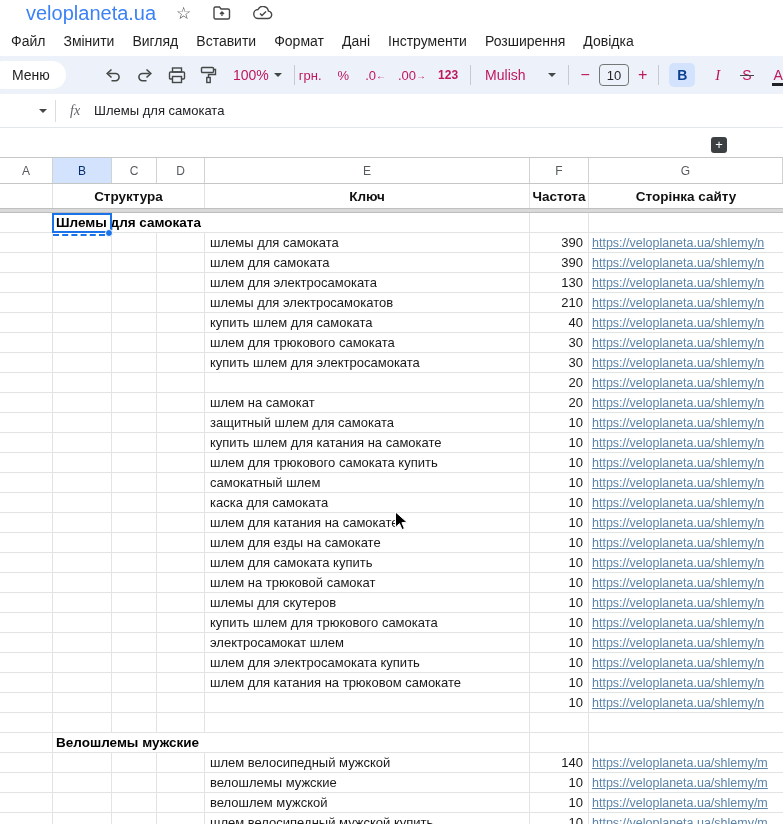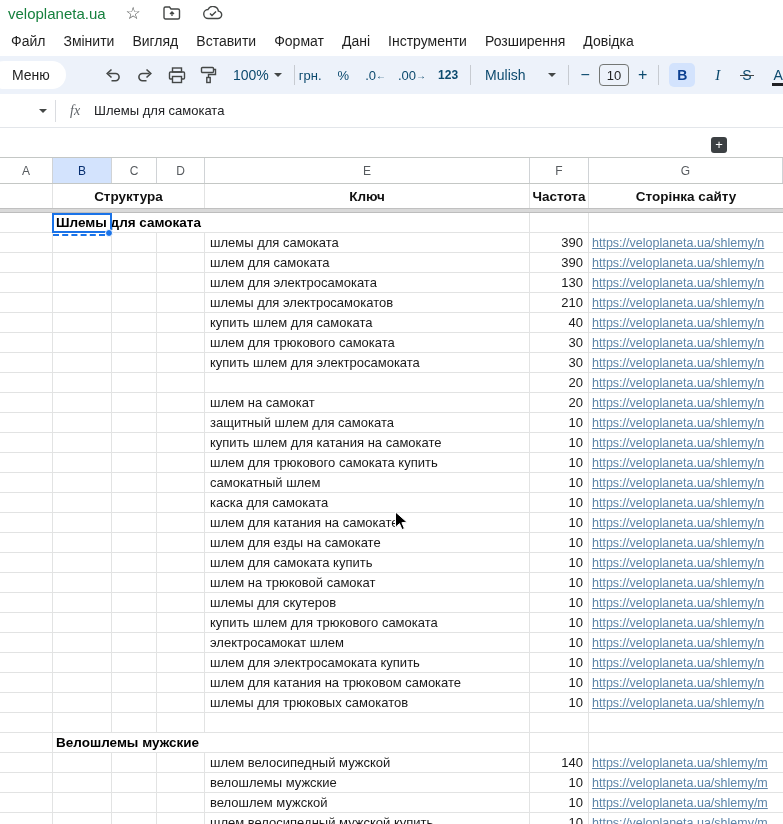--- a/index.html
+++ b/index.html
@@ -2,37 +2,37 @@
 <html><head>
 <meta charset="utf-8">
 <style>
   * { margin:0; padding:0; box-sizing:border-box; }
   html,body { width:783px; height:824px; overflow:hidden; background:#fff;
     font-family:"Liberation Sans", sans-serif; position:relative; }
 
   
   .titlebar { position:absolute; left:0; top:0; width:100%; height:26px;
     display:flex; align-items:center; }
-  .doc-title { margin-left:8px; font-size:15px; color:#15803d; }
+  .doc-title { margin-left:26px; font-size:20px; color:#3b82f6; }
   .tb-icon { margin-left:22px; color:#444746; display:flex; align-items:center; }
   .star { font-size:17px; margin-left:20px; }
 
   
   .menubar { position:absolute; left:2px; top:26px; height:29px;
     display:flex; align-items:center; }
   .menu-item { font-size:14px; color:#1f1f1f; padding:3px 9px; border-radius:4px;
     cursor:default; white-space:nowrap; }
 
   
   .toolbar { position:absolute; left:0; top:56px; width:100%; height:38px;
     background:#edf2fa; display:flex; align-items:center; }
   .menu-pill { position:absolute; left:-10px; top:5px; width:76px; height:28px;
     background:#fff; border-radius:15px; display:flex; align-items:center;
     padding-left:22px; font-size:14px; color:#1f1f1f; }
-  .tool { color:#0c4a6e; font-size:14px; display:flex; align-items:center;
+  .tool { color:#be185d; font-size:14px; display:flex; align-items:center;
     white-space:nowrap; }
   .tool svg { display:block; }
   .sep { width:1px; height:20px; background:#c7cbd1; }
   .caret { width:0; height:0; border-left:4px solid transparent;
     border-right:4px solid transparent; border-top:4px solid #444746;
     display:inline-block; margin-left:5px; }
   .num-fmt { font-size:13px; letter-spacing:0; }
   .small123 { font-size:12px; font-weight:bold; }
   .size-box { width:30px; height:22px; border:1px solid #747775; border-radius:4px;
     display:flex; align-items:center; justify-content:center; font-size:13px;
@@ -521,21 +521,20 @@
       <a class="linktext">https://veloplaneta.ua/shlemy/n</a>
     </div>
     <div class="row">
       <div class="cell" style="left: 0px; width: 53px;"></div>
       <div class="cell" style="left: 53px; width: 59px;"></div>
       <div class="cell" style="left: 112px; width: 45px;"></div>
       <div class="cell" style="left: 157px; width: 48px;"></div>
       <div class="cell" style="left: 205px; width: 325px;"></div>
       <div class="cell" style="left: 530px; width: 59px;"></div>
       <div class="cell noline" style="left: 589px; width: 194px;"></div>
-      <span class="keytext">шлемы для трюковых самокатов</span>
       <span class="freqtext">10</span>
       <a class="linktext">https://veloplaneta.ua/shlemy/n</a>
     </div>
     <div class="row">
       <div class="cell" style="left: 0px; width: 53px;"></div>
       <div class="cell" style="left: 53px; width: 59px;"></div>
       <div class="cell" style="left: 112px; width: 45px;"></div>
       <div class="cell" style="left: 157px; width: 48px;"></div>
       <div class="cell" style="left: 205px; width: 325px;"></div>
       <div class="cell" style="left: 530px; width: 59px;"></div>

